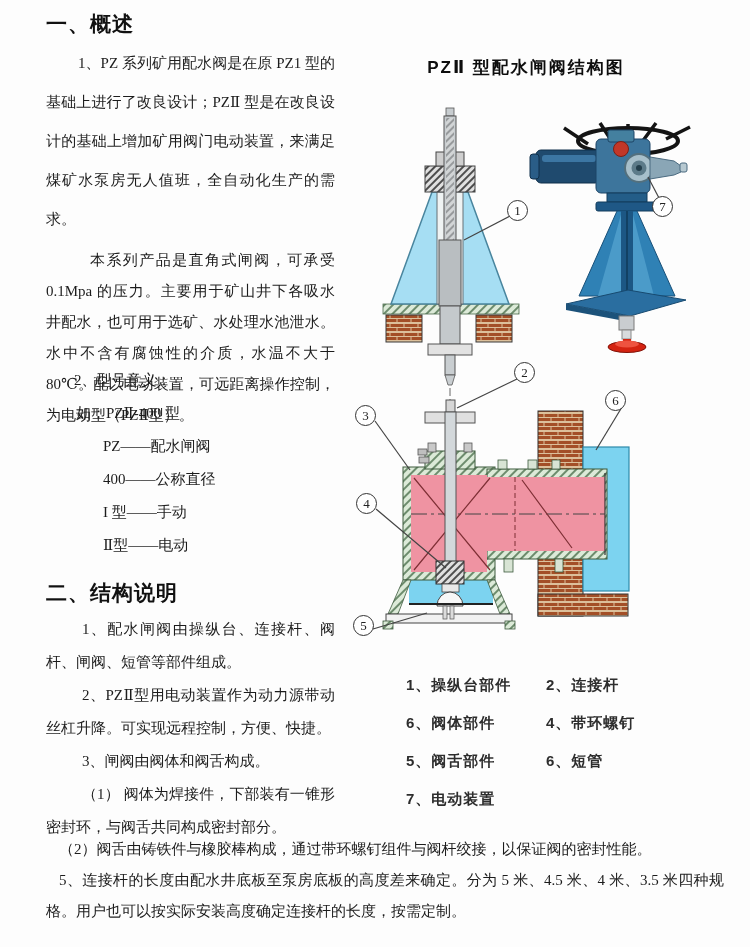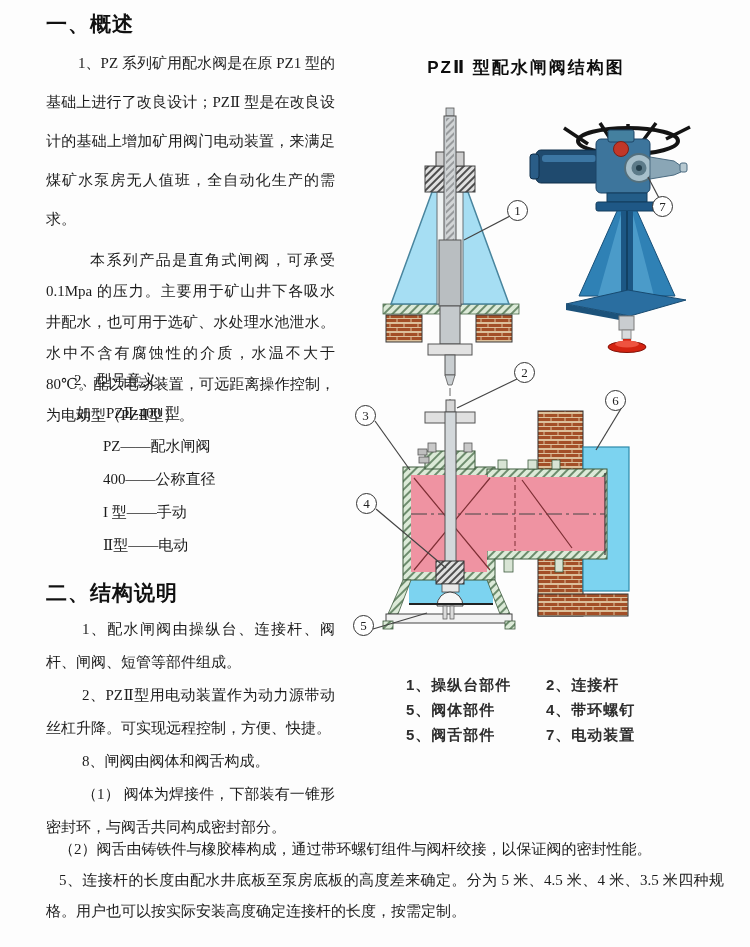--- a/index.html
+++ b/index.html
@@ -35,21 +35,21 @@
     font-weight:700;font-size:17px;letter-spacing:2px;color:#0d0d0d;
   }
   #figure svg{position:absolute;left:0;top:0;}
   .co{
     position:absolute;width:21px;height:21px;border:1.4px solid #333;border-radius:50%;
     background:#fff;display:flex;align-items:center;justify-content:center;
     font:13px "Liberation Serif",serif;color:#222;box-sizing:border-box;
   }
   #legend{
     position:absolute;left:76px;top:629px;width:260px;
-    display:grid;grid-template-columns:140px auto;row-gap:1px;
+    display:grid;grid-template-columns:140px auto;row-gap:14px;
     font-family:"Liberation Sans","DejaVu Sans",sans-serif;
     font-weight:600;font-size:15px;line-height:24px;color:#2d2d2d;letter-spacing:1px;
   }
   
   .fill-coneblue{fill:var(--cone_blue,#a6def3);}
   .fill-pipeblue{fill:var(--pipe_blue,#7cd3f0);}
   .fill-pink{fill:var(--valve_pink,#ef93a2);}
   .fill-actblue{fill:var(--actuator_blue,#2f81b5);}
   .fill-basered{fill:var(--base_red,#d42311);}
 </style>
@@ -68,21 +68,21 @@
   <div class="model-line model-item">PZ——配水闸阀</div>
   <div class="model-line model-item">400——公称直径</div>
   <div class="model-line model-item">I 型——手动</div>
   <div class="model-line model-item">Ⅱ型——电动</div>
 </section>
 
 <section id="block-structure">
   <h2 class="sec-heading">二、结构说明</h2>
   <p class="struct-item">1、配水闸阀由操纵台、连接杆、阀杆、闸阀、短管等部件组成。</p>
   <p class="struct-item">2、PZⅡ型用电动装置作为动力源带动丝杠升降。可实现远程控制，方便、快捷。</p>
-  <p class="struct-item">8、闸阀由阀体和阀舌构成。</p>
+  <p class="struct-item">3、闸阀由阀体和阀舌构成。</p>
   <p class="struct-item">（1） 阀体为焊接件，下部装有一锥形密封环，与阀舌共同构成密封部分。</p>
 </section>
 
 <section id="block-wide">
   <p class="wide-item">（2）阀舌由铸铁件与橡胶棒构成，通过带环螺钉组件与阀杆绞接，以保证阀的密封性能。</p>
   <p class="wide-item">5、连接杆的长度由配水井底板至泵房底板的高度差来确定。分为 5 米、4.5 米、4 米、3.5 米四种规格。用户也可以按实际安装高度确定连接杆的长度，按需定制。</p>
 </section>
 
 <div id="figure">
   <div id="figure-title">PZⅡ 型配水闸阀结构图</div>
@@ -214,18 +214,19 @@
   <div class="co" style="left:184px;top:318px;">2</div>
   <div class="co" style="left:25px;top:361px;">3</div>
   <div class="co" style="left:26px;top:449px;">4</div>
   <div class="co" style="left:23px;top:571px;">5</div>
   <div class="co" style="left:275px;top:346px;">6</div>
   <div class="co" style="left:322px;top:152px;">7</div>
 
   <div id="legend">
     <span>1、操纵台部件</span>
     <span>2、连接杆</span>
-    <span>5、阀体部件</span>
+    <span>6、阀体部件</span>
     <span>4、带环螺钉</span>
     <span>5、阀舌部件</span>
+    <span>6、短管</span>
     <span>7、电动装置</span>
   </div>
 </div>
 
 </body></html>

